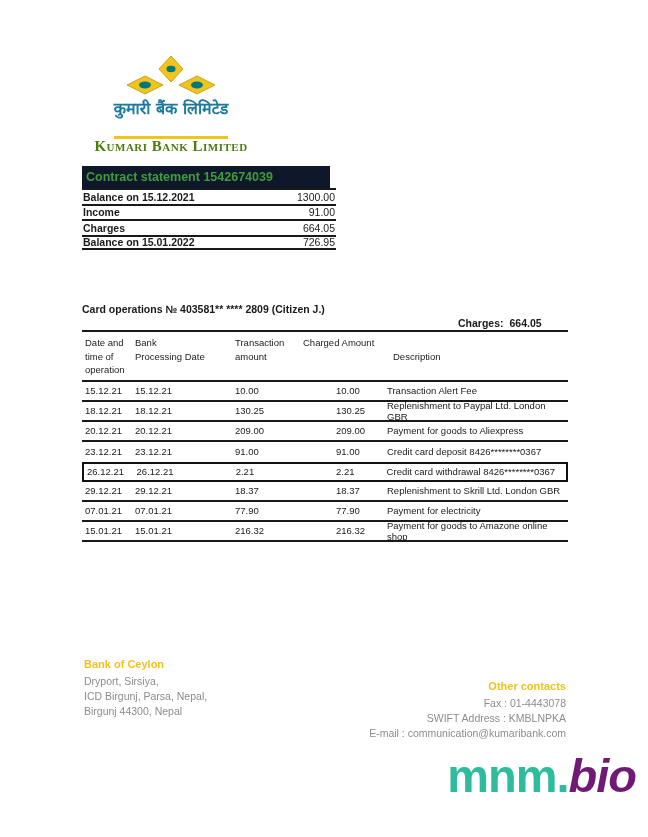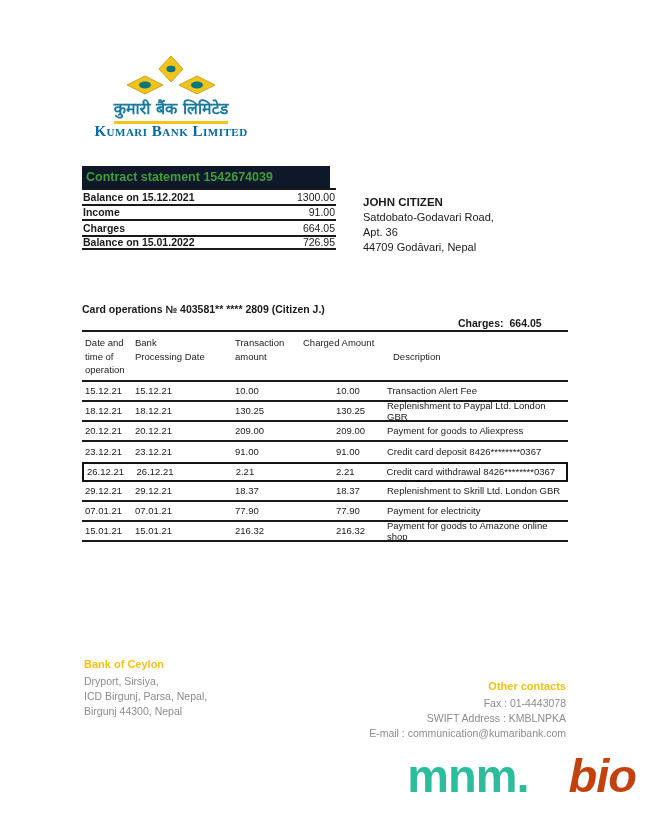--- a/index.html
+++ b/index.html
@@ -8,25 +8,25 @@
     position:relative; width:648px; height:837px; background:#fff;
     font-family:"Liberation Sans", sans-serif; color:#1a1a1a; overflow:hidden;
   }
 
   
   .logo-wrap { position:absolute; left:82px; top:54px; width:178px; text-align:center; }
   .logo-svg { display:block; margin:0 auto; }
   .logo-np {
     display:inline-block; font-family:"DejaVu Sans", sans-serif;
     font-weight:bold; font-size:16px; color:#1b7a9e; line-height:18px;
-    border-bottom:3px solid #f0c419; padding-bottom:3px;
+    border-bottom:3px solid #f0c419; padding-bottom:18px;
   }
   .logo-en {
     font-family:"Liberation Serif", serif; font-variant:small-caps;
-    font-weight:bold; font-size:15px; letter-spacing:0.5px; color:#0369a1; line-height:15px;
+    font-weight:bold; font-size:15px; letter-spacing:0.5px; color:#4d7c0f; line-height:15px;
   }
 
   
   .contract-bar {
     position:absolute; left:82px; top:166px; width:248px; height:22px;
     background:#0f172a;
   }
   .contract-bar span {
     display:block; color:#3f9e3a; font-weight:bold; font-size:12.5px;
     line-height:22px; padding-left:4px;
@@ -69,21 +69,21 @@
 
   
   .f-left  { position:absolute; left:84px;  top:658px; font-size:10.5px; }
   .f-right { position:absolute; right:82px; top:680px; font-size:10.5px; text-align:right; }
   .f-title { color:#f5bf1c; font-weight:bold; font-size:11px; margin-bottom:4px; }
   .f-line  { color:#8c8c8c; line-height:15px; }
 
   
   .wm { position:absolute; top:748px; right:12px; font-size:47px; font-weight:bold; letter-spacing:-1px; }
   .wm-1 { color:#2ebd9c; }
-  .wm-2 { color:#c2410c; font-style:italic;margin-left:40px; }
+  .wm-2 { color:#701a75; font-style:italic; }
 </style>
 </head>
 <body>
 
 <div id="page">
 
   <div class="logo-wrap">
     <svg class="logo-svg" width="176" height="46" viewBox="0 0 176 46">
       <polygon points="88,2 100,15 88,28 76,15" fill="#f0c419" stroke="#c9a227" stroke-width="1"></polygon>
       <polygon points="62,22 80,31 62,40 44,31" fill="#f0c419" stroke="#c9a227" stroke-width="1"></polygon>
@@ -112,26 +112,20 @@
     <div class="b-row">
       <span class="b-label">Charges</span>
       <span class="b-value">664.05</span>
     </div>
     <div class="b-row">
       <span class="b-label">Balance on 15.01.2022</span>
       <span class="b-value">726.95</span>
     </div>
   </div>
 
-  <div class="addr">
-    <div class="addr-name">JOHN CITIZEN</div>
-    <div class="addr-line">Satdobato-Godavari Road,</div>
-    <div class="addr-line">Apt. 36</div>
-    <div class="addr-line">44709 Godāvari, Nepal</div>
-  </div>
 
   <div class="card-title">Card operations № 403581** **** 2809  (Citizen J.)</div>
   <div class="card-charges">
     <span>Charges:</span><span class="val">664.05</span>
   </div>
 
   <div class="ops">
     <div class="ops-head">
       <div class="c1">Date and time of operation</div>
       <div class="c2">

